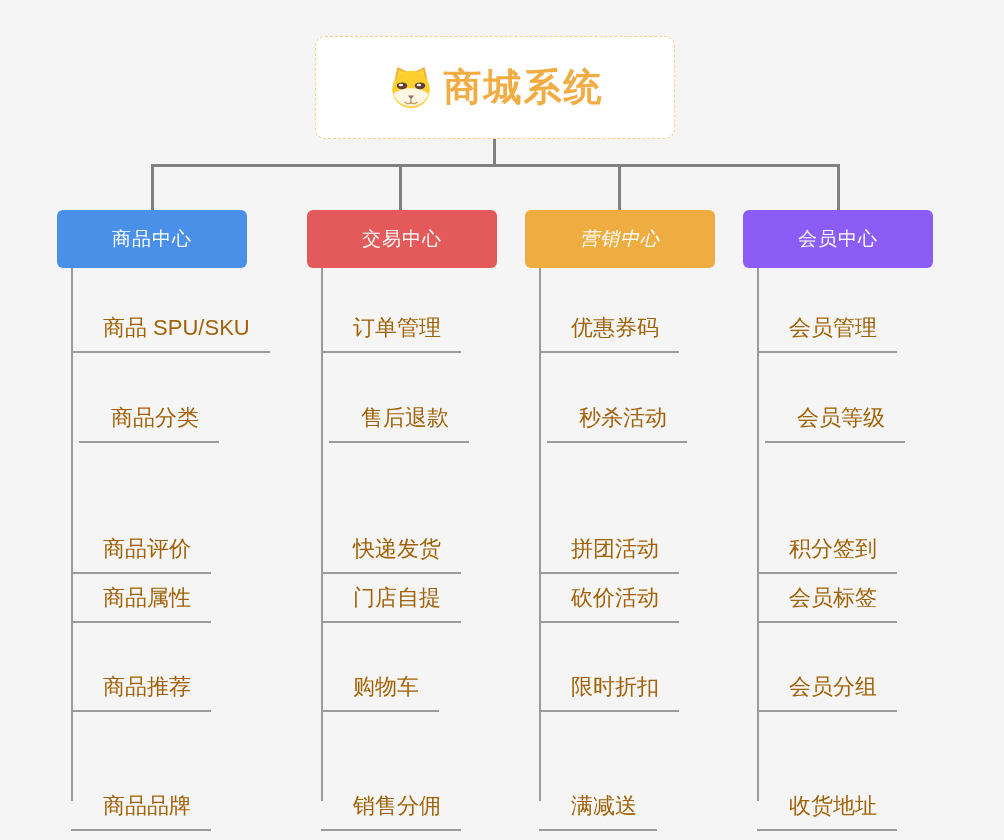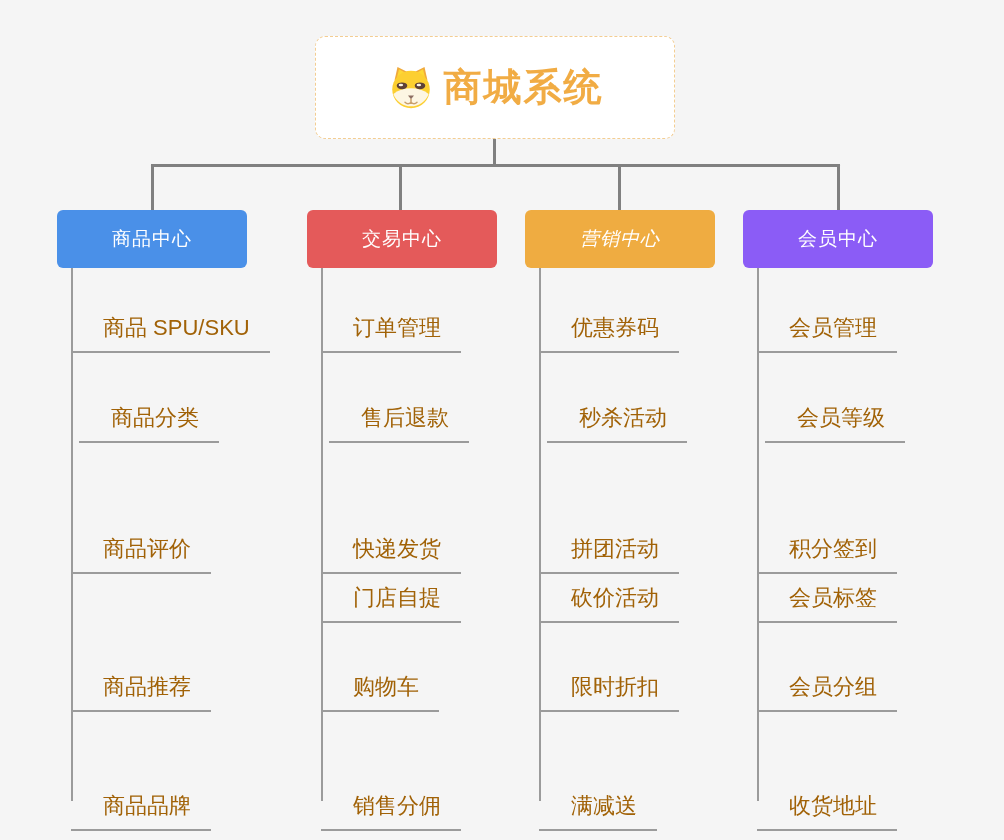--- a/index.html
+++ b/index.html
@@ -62,20 +62,21 @@
   <div class="conn conn-drop drop-2"></div>
   <div class="conn conn-drop drop-3"></div>
   <div class="conn conn-drop drop-4"></div>
 
   <div class="col col-1">
     <div class="node" style="background-color: rgb(74, 144, 232);">商品中心</div>
     <div class="trunk"></div>
     <div class="leaf r1">商品 SPU/SKU</div>
     <div class="leaf r2">商品分类</div>
     <div class="leaf r3">商品评价</div>
+    <div class="leaf r4">商品属性</div>
     <div class="leaf r5">商品推荐</div>
     <div class="leaf r6">商品品牌</div>
   </div>
 
   <div class="col col-2">
     <div class="node" style="background-color: rgb(228, 90, 90);">交易中心</div>
     <div class="trunk"></div>
     <div class="leaf r1">订单管理</div>
     <div class="leaf r2">售后退款</div>
     <div class="leaf r3">快递发货</div>

